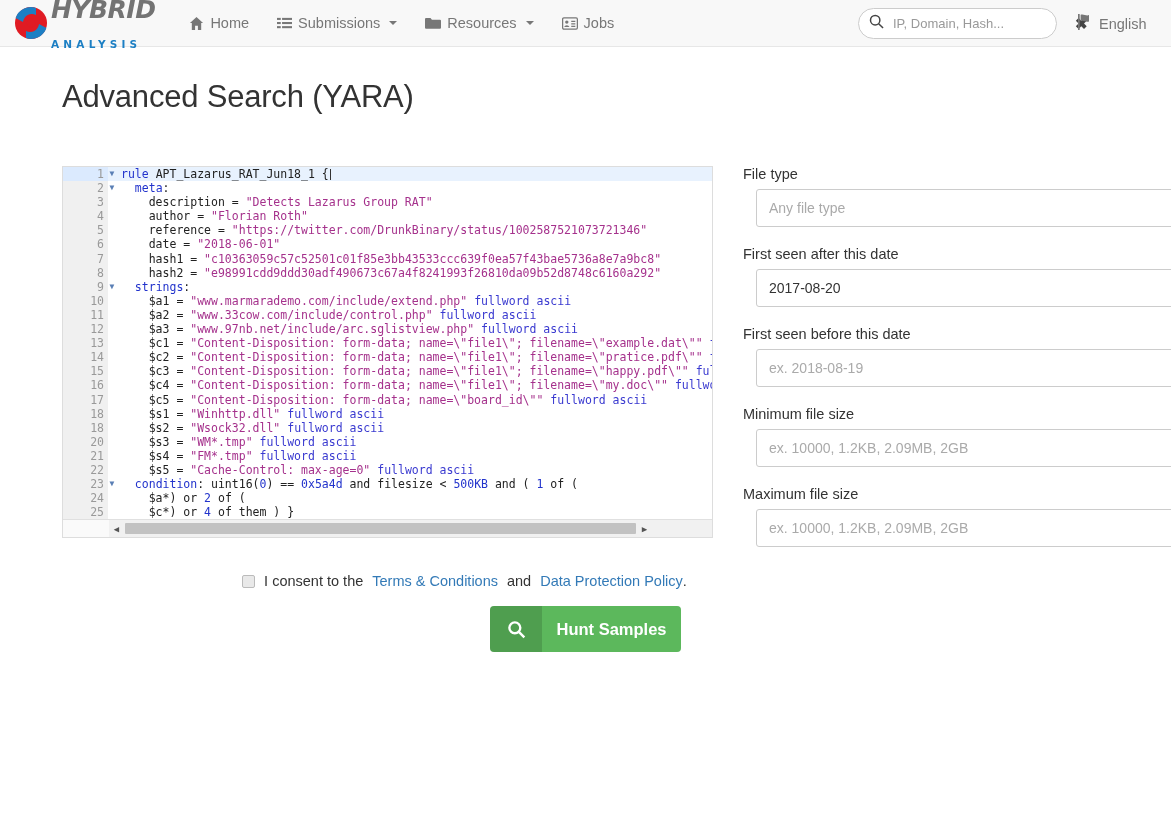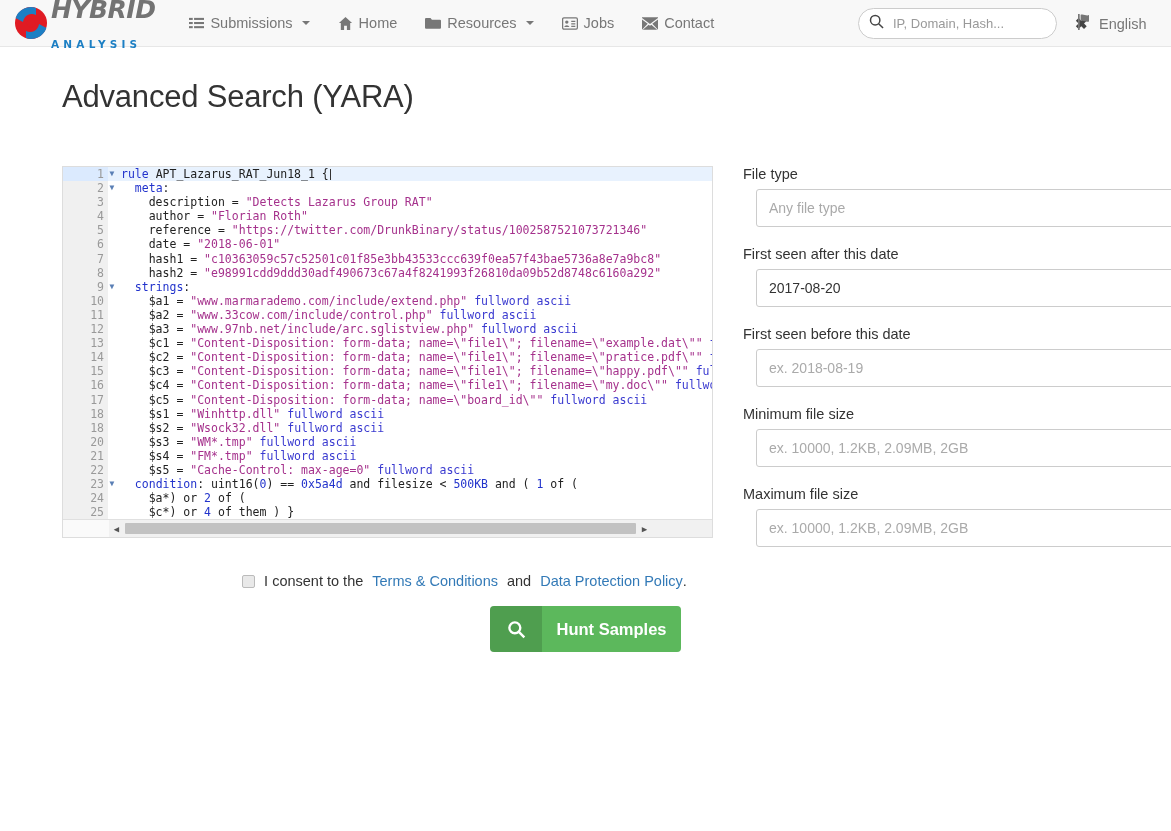--- a/index.html
+++ b/index.html
@@ -210,39 +210,39 @@
       <div class="brand-hybrid">HYBRID</div>
       <div class="brand-analysis">ANALYSIS</div>
     </div>
   </div>
 
   <div class="nav-items">
 
     <a class="nav-item">
       <span class="nav-ico">
         <svg width="15" height="15" viewBox="0 0 16 16" fill="#777">
+            <path d="M8 1 L15 7.5 L13 7.5 L13 15 L9.5 15 L9.5 10.5 L6.5 10.5 L6.5 15 L3 15 L3 7.5 L1 7.5 Z"></path>
+          </svg>
+      </span>
+      <span>Home</span>
+    </a>
+
+    <a class="nav-item">
+      <span class="nav-ico">
+        <svg width="15" height="15" viewBox="0 0 16 16" fill="#777">
           <rect x="0" y="2" width="4" height="2.2"></rect>
             <rect x="5.4" y="2" width="10.6" height="2.2"></rect>
           <rect x="0" y="6.4" width="4" height="2.2"></rect>
             <rect x="5.4" y="6.4" width="10.6" height="2.2"></rect>
           <rect x="0" y="10.8" width="4" height="2.2"></rect>
             <rect x="5.4" y="10.8" width="10.6" height="2.2"></rect>
         </svg>
       </span>
       <span>Submissions</span>
       <span class="caret"></span>
-    </a>
-
-    <a class="nav-item">
-      <span class="nav-ico">
-        <svg width="15" height="15" viewBox="0 0 16 16" fill="#777">
-            <path d="M8 1 L15 7.5 L13 7.5 L13 15 L9.5 15 L9.5 10.5 L6.5 10.5 L6.5 15 L3 15 L3 7.5 L1 7.5 Z"></path>
-          </svg>
-      </span>
-      <span>Home</span>
     </a>
 
     <a class="nav-item">
       <span class="nav-ico">
         <svg width="16" height="15" viewBox="0 0 18 15" fill="#777">
             <path d="M0 2.5 A1.2 1.2 0 0 1 1.2 1.3 L6.2 1.3 L7.8 3.2 L16.8 3.2 A1.2 1.2 0 0 1 18 4.4 L18 12.2 A1.2 1.2 0 0 1 16.8 13.4 L1.2 13.4 A1.2 1.2 0 0 1 0 12.2 Z"></path>
           </svg>
       </span>
       <span>Resources</span>
       <span class="caret"></span>
@@ -255,28 +255,20 @@
           <circle cx="5.4" cy="5.4" r="1.9" fill="#777" stroke="none"></circle>
           <path d="M2.4 11 a3.2 3.2 0 0 1 6 0" fill="#777" stroke="none"></path>
           <line x1="10.4" y1="4.6" x2="15" y2="4.6"></line>
             <line x1="10.4" y1="7.4" x2="15" y2="7.4"></line>
             <line x1="10.4" y1="10.2" x2="15" y2="10.2"></line>
         </svg>
       </span>
       <span>Jobs</span>
     </a>
 
-    <a class="nav-item">
-      <span class="nav-ico">
-        <svg width="16" height="13" viewBox="0 0 18 14" fill="#777">
-            <path d="M0 0.8 L9 7.6 L18 0.8 L18 0 L0 0 Z M0 2.6 L0 14 L6.4 7.3 Z M18 2.6 L18 14 L11.6 7.3 Z M7.5 8.4 L0.9 14 L17.1 14 L10.5 8.4 L9 9.5 Z"></path>
-          </svg>
-      </span>
-      <span>Contact</span>
-    </a>
   </div>
 
   <div class="search-wrap">
     <span>
       <svg width="15" height="15" viewBox="0 0 16 16" fill="none" stroke="#444" stroke-width="1.6">
         <circle cx="6.6" cy="6.6" r="5"></circle>
           <line x1="10.3" y1="10.3" x2="15" y2="15"></line>
       </svg>
     </span>
     <input class="search-input" type="text" placeholder="IP, Domain, Hash..." style="">

